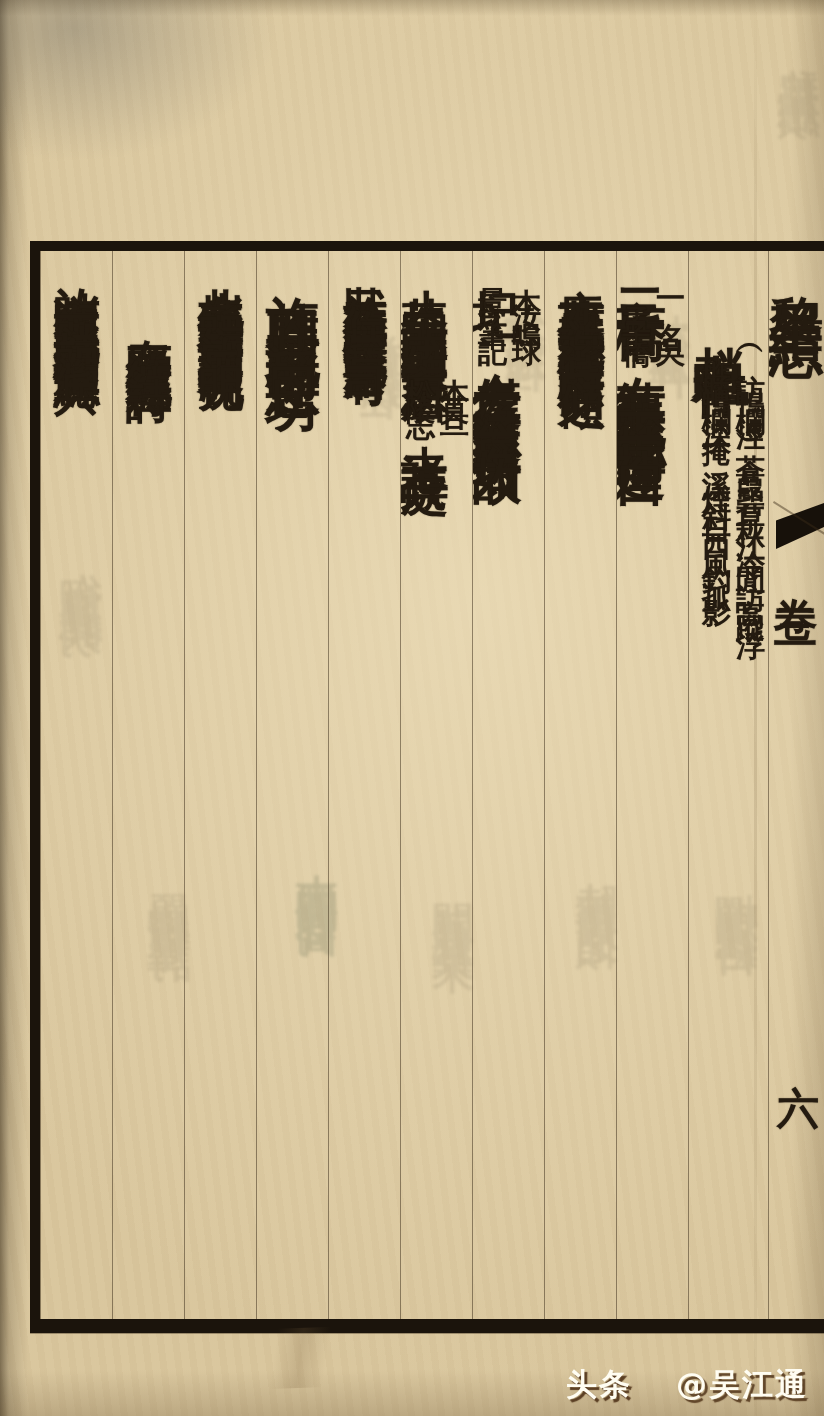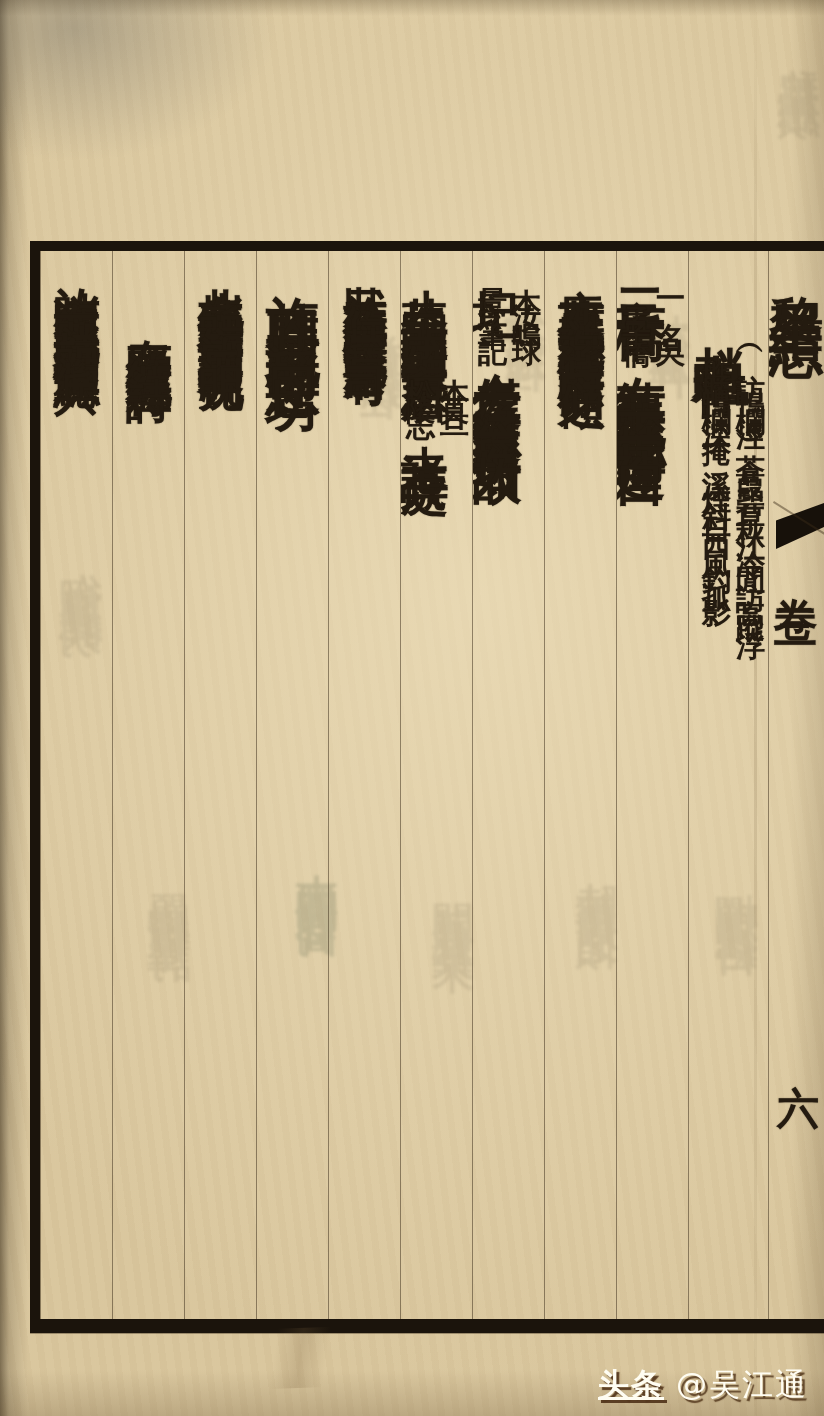--- a/index.html
+++ b/index.html
@@ -57,22 +57,22 @@
   .crease1{position:absolute;left:40px;top:1328px;width:520px;height:60px;pointer-events:none;
     background:linear-gradient(100deg, rgba(0,0,0,0) 45%, rgba(120,95,60,.22) 50%, rgba(0,0,0,0) 55%);
     transform:rotate(-2deg);}
   .crease2{position:absolute;left:768px;top:520px;width:72px;height:2px;
     background:rgba(60,45,25,.45);transform:rotate(32deg);}
   .fold-line{position:absolute;left:754px;top:0;width:3px;height:1416px;pointer-events:none;
     background:linear-gradient(rgba(110,88,55,0), rgba(110,88,55,.22) 30%, rgba(110,88,55,.05));}
   
   .watermark{position:absolute;top:1364px;right:16px;font-family:"DejaVu Sans","Liberation Sans",sans-serif;
     font-size:31px;color:#fffdf2;letter-spacing:2px;white-space:nowrap;}
-  .watermark .brand{font-weight:900;margin-right:12px;text-shadow:3px 3px 1px rgba(84,56,30,.95);text-decoration:underline;}
-  .watermark .handle{font-weight:400;text-shadow:3px 3px 1px rgba(84,56,30,.9);}
+  .watermark .brand{font-weight:900;margin-right:12px;text-shadow:3px 3px 1px rgba(84,56,30,.95);}
+  .watermark .handle{font-weight:700;text-shadow:3px 3px 1px rgba(84,56,30,.9);margin-left:32px;}
 </style>
 </head>
 <body>
 
 <div class="page">
 
   <div class="ghost-layer">
     <span class="ghost g0">御旗牌總兵明</span>
     <span class="ghost g1">題贈行敏崖詩</span>
     <span class="ghost g2">志興關魏官同</span>

